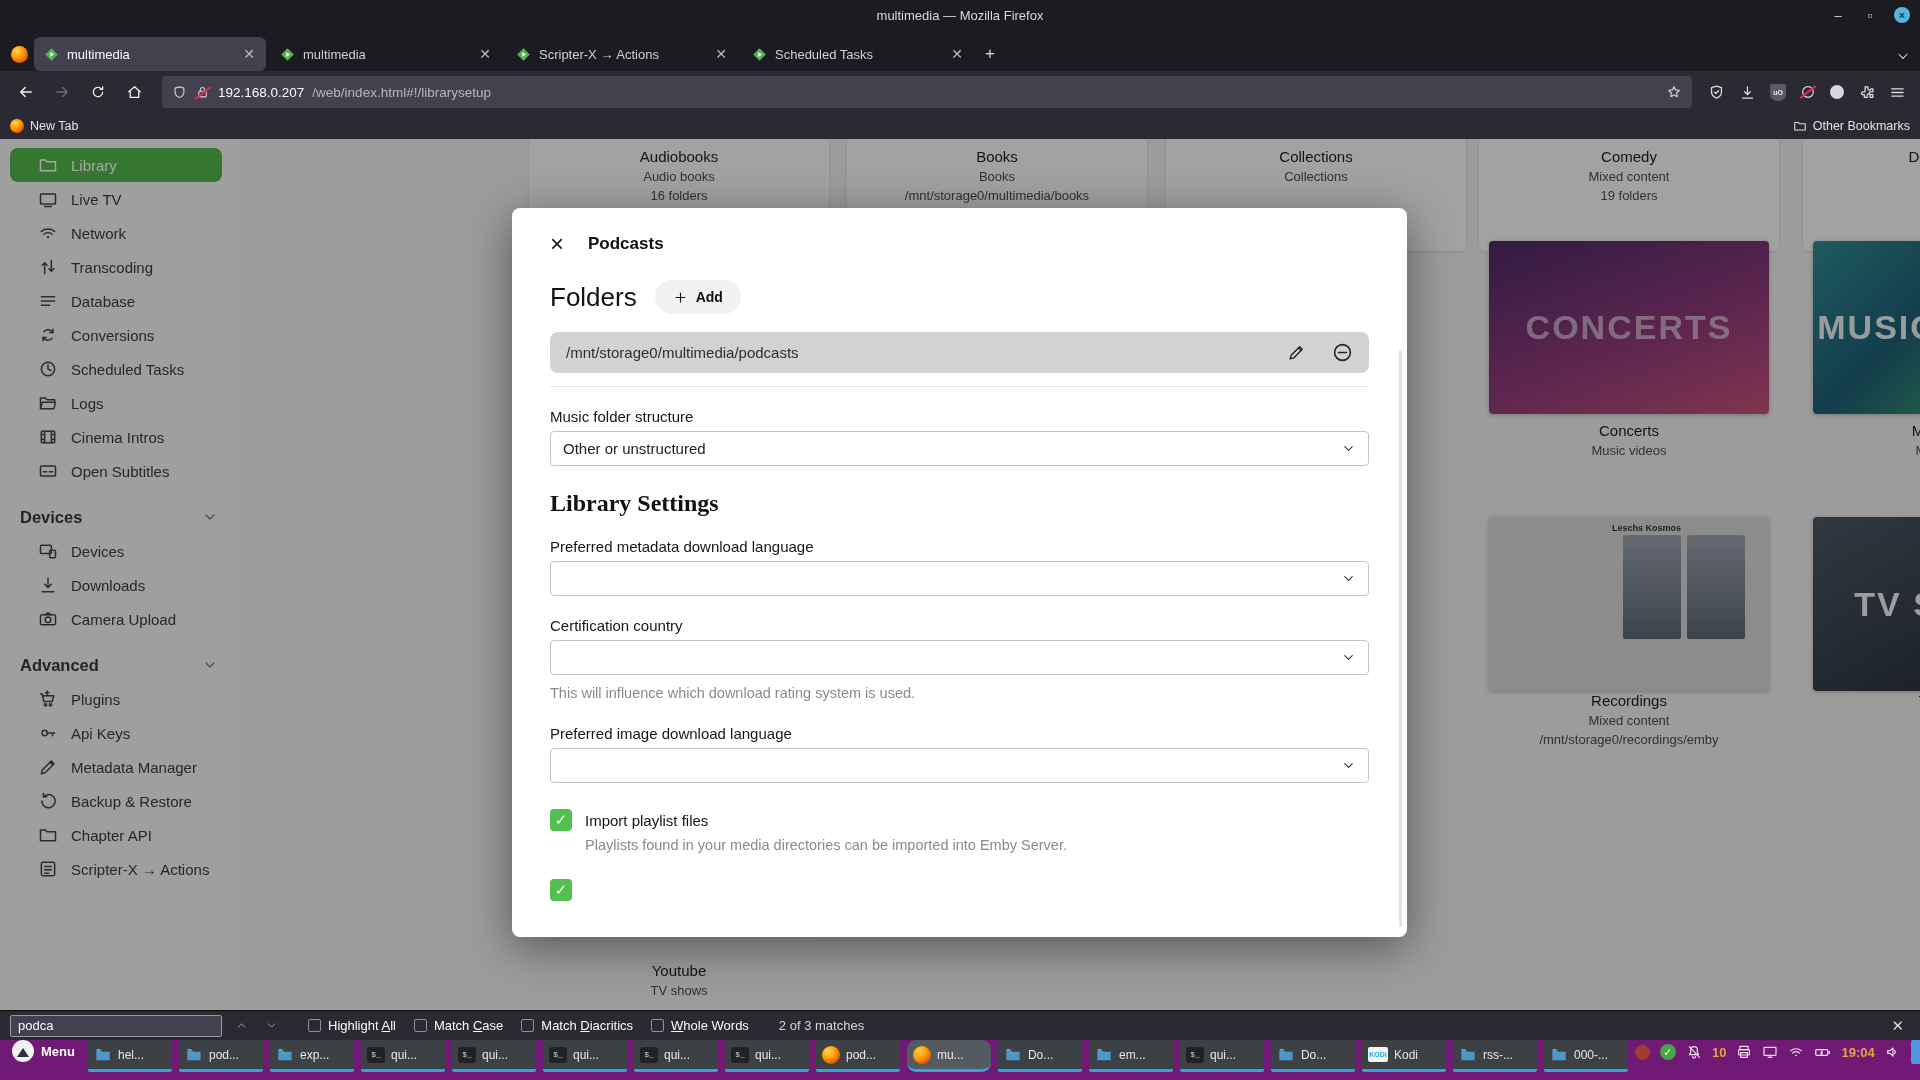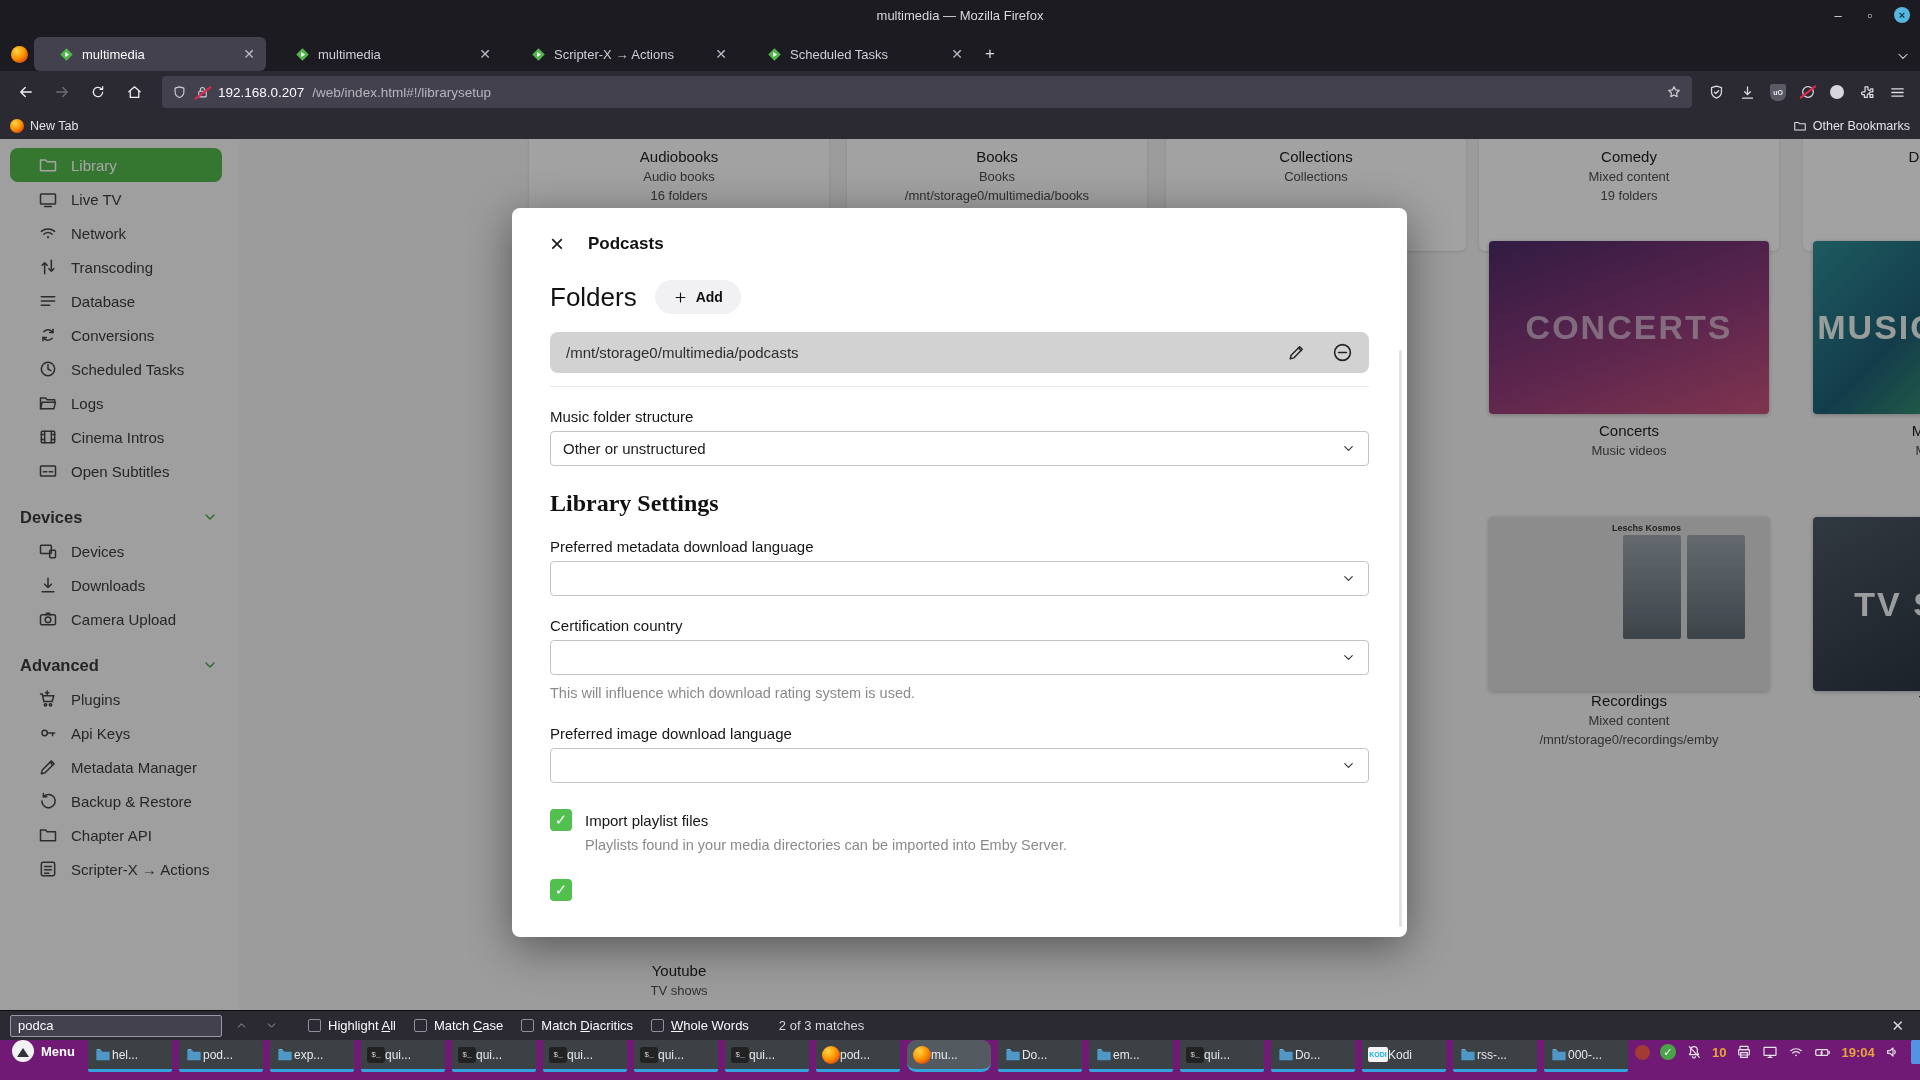--- a/index.html
+++ b/index.html
@@ -13,21 +13,21 @@
   .win-title { position:absolute; left:0; right:0; text-align:center; color:#d8d8dd; font-size:13px; }
   .win-controls { position:absolute; right:10px; top:0; height:30px; display:flex; align-items:center; gap:16px; color:#d8d8dd; }
   .wc { width:16px; height:16px; display:flex; align-items:center; justify-content:center; font-size:13px; }
   .wc-close { background:#55b6e0; border-radius:50%; color:#17333f; font-size:11px; font-weight:bold; }
 
   .tabstrip { height:41px; background:#1c1b22; display:flex; align-items:flex-end; padding:0 6px; position:relative; }
   .ff-corner { width:26px; height:34px; display:flex; align-items:center; justify-content:center; }
   .ff-logo { width:17px; height:17px; border-radius:50%;
     background:radial-gradient(circle at 35% 30%, #ffd54a 0%, #ff9500 45%, #e55b0c 72%, #b33); }
   .tab { width:232px; height:34px; margin:0 2px; border-radius:6px 6px 0 0; display:flex; align-items:center;
-    gap:8px; padding:0 8px 0 25px; color:#cfcfd8; font-size:13px; border-radius:6px; }
+    gap:8px; padding:0 8px 0 10px; color:#cfcfd8; font-size:13px; border-radius:6px; }
   .tab.active { background:#42414d; color:#fbfbfe; }
   .tab .lbl { flex:1; white-space:nowrap; overflow:hidden; text-overflow:ellipsis; }
   .tab .x { color:#b9b9c3; font-size:14px; padding:0 3px; }
   .emby-fav { width:15px; height:15px; flex:0 0 15px; }
   .newtab-btn { width:28px; height:28px; margin-bottom:3px; display:flex; align-items:center; justify-content:center; color:#d8d8dd; font-size:17px; }
   .tablist-btn { position:absolute; right:10px; bottom:8px; color:#d8d8dd; }
 
   .navbar { height:42px; background:#2b2a33; display:flex; align-items:center; padding:0 10px; gap:4px; }
   .nav-ic { width:32px; height:30px; display:flex; align-items:center; justify-content:center; color:#f0f0f4; border-radius:4px; }
   .nav-ic.dim { color:#6c6b78; }
@@ -115,21 +115,21 @@
   .toggle { display:flex; align-items:center; gap:7px; margin-left:18px; color:#fbfbfe; font-size:13px; }
   .toggle .box { width:13px; height:13px; border:1px solid #8f8f9d; border-radius:2px; background:#2b2a33; }
   .find-status { margin-left:22px; color:#d7d7dd; font-size:13px; }
   .find-close { margin-left:auto; color:#d7d7dd; font-size:15px; padding-right:6px; }
 
   
   .taskbar { height:40px; background:#701a75; display:flex; align-items:flex-start; padding:0 6px; gap:7px; }
   .menu-btn { display:flex; align-items:center; gap:7px; color:#fff; font-size:13px; font-weight:bold; padding:0 6px; }
   .menu-logo { width:22px; height:22px; background:#f2f2f2; border-radius:50%; position:relative; }
   .menu-logo::after { content:""; position:absolute; left:5px; top:8px; border-left:6px solid transparent; border-right:6px solid transparent; border-bottom:9px solid #2f3337; }
-  .task-item { width:84px; height:32px; background:#3b4145; border-bottom:3px solid #33a4dc; border-radius:2px; display:flex; align-items:center; padding:0 6px; color:#e8e8e8; font-size:12px; }
+  .task-item { width:84px; height:32px; background:#3b4145; border-bottom:3px solid #33a4dc; border-radius:2px; display:flex; align-items:center; gap:6px; padding:0 6px; color:#e8e8e8; font-size:12px; }
   .task-item.active { background:#545b60;border-radius:9px; }
   .task-item .tlbl { white-space:nowrap; overflow:hidden; }
   .tfolder { color:#5aa7d6; flex:0 0 18px; }
   .tterm { width:18px; height:16px; background:#222; border-radius:3px; color:#cfcfcf; font-size:8px; font-family:"Liberation Mono",monospace; display:flex; align-items:center; justify-content:center; flex:0 0 18px; }
   .tff { width:18px; height:18px; border-radius:50%; background:radial-gradient(circle at 35% 30%, #ffd54a 0%, #ff9500 45%, #e55b0c 72%, #b33); flex:0 0 18px; }
   .tkodi { width:20px; height:15px; background:#f4f4f4; border-radius:2px; color:#12b2e7; font-size:7px; font-weight:bold; display:flex; align-items:center; justify-content:center; flex:0 0 20px; }
   .tray { margin-left:auto; display:flex; align-items:center; gap:10px; color:#e4e4e4; padding-right:4px; }
   .tray-red { width:15px; height:15px; border-radius:50%; background:#a23b33; }
   .tray-green { width:16px; height:16px; border-radius:50%; background:#47a447; color:#fff; font-size:11px; display:flex; align-items:center; justify-content:center; }
   .tray-num { color:#e8a33d; font-size:13px; font-weight:bold; }

